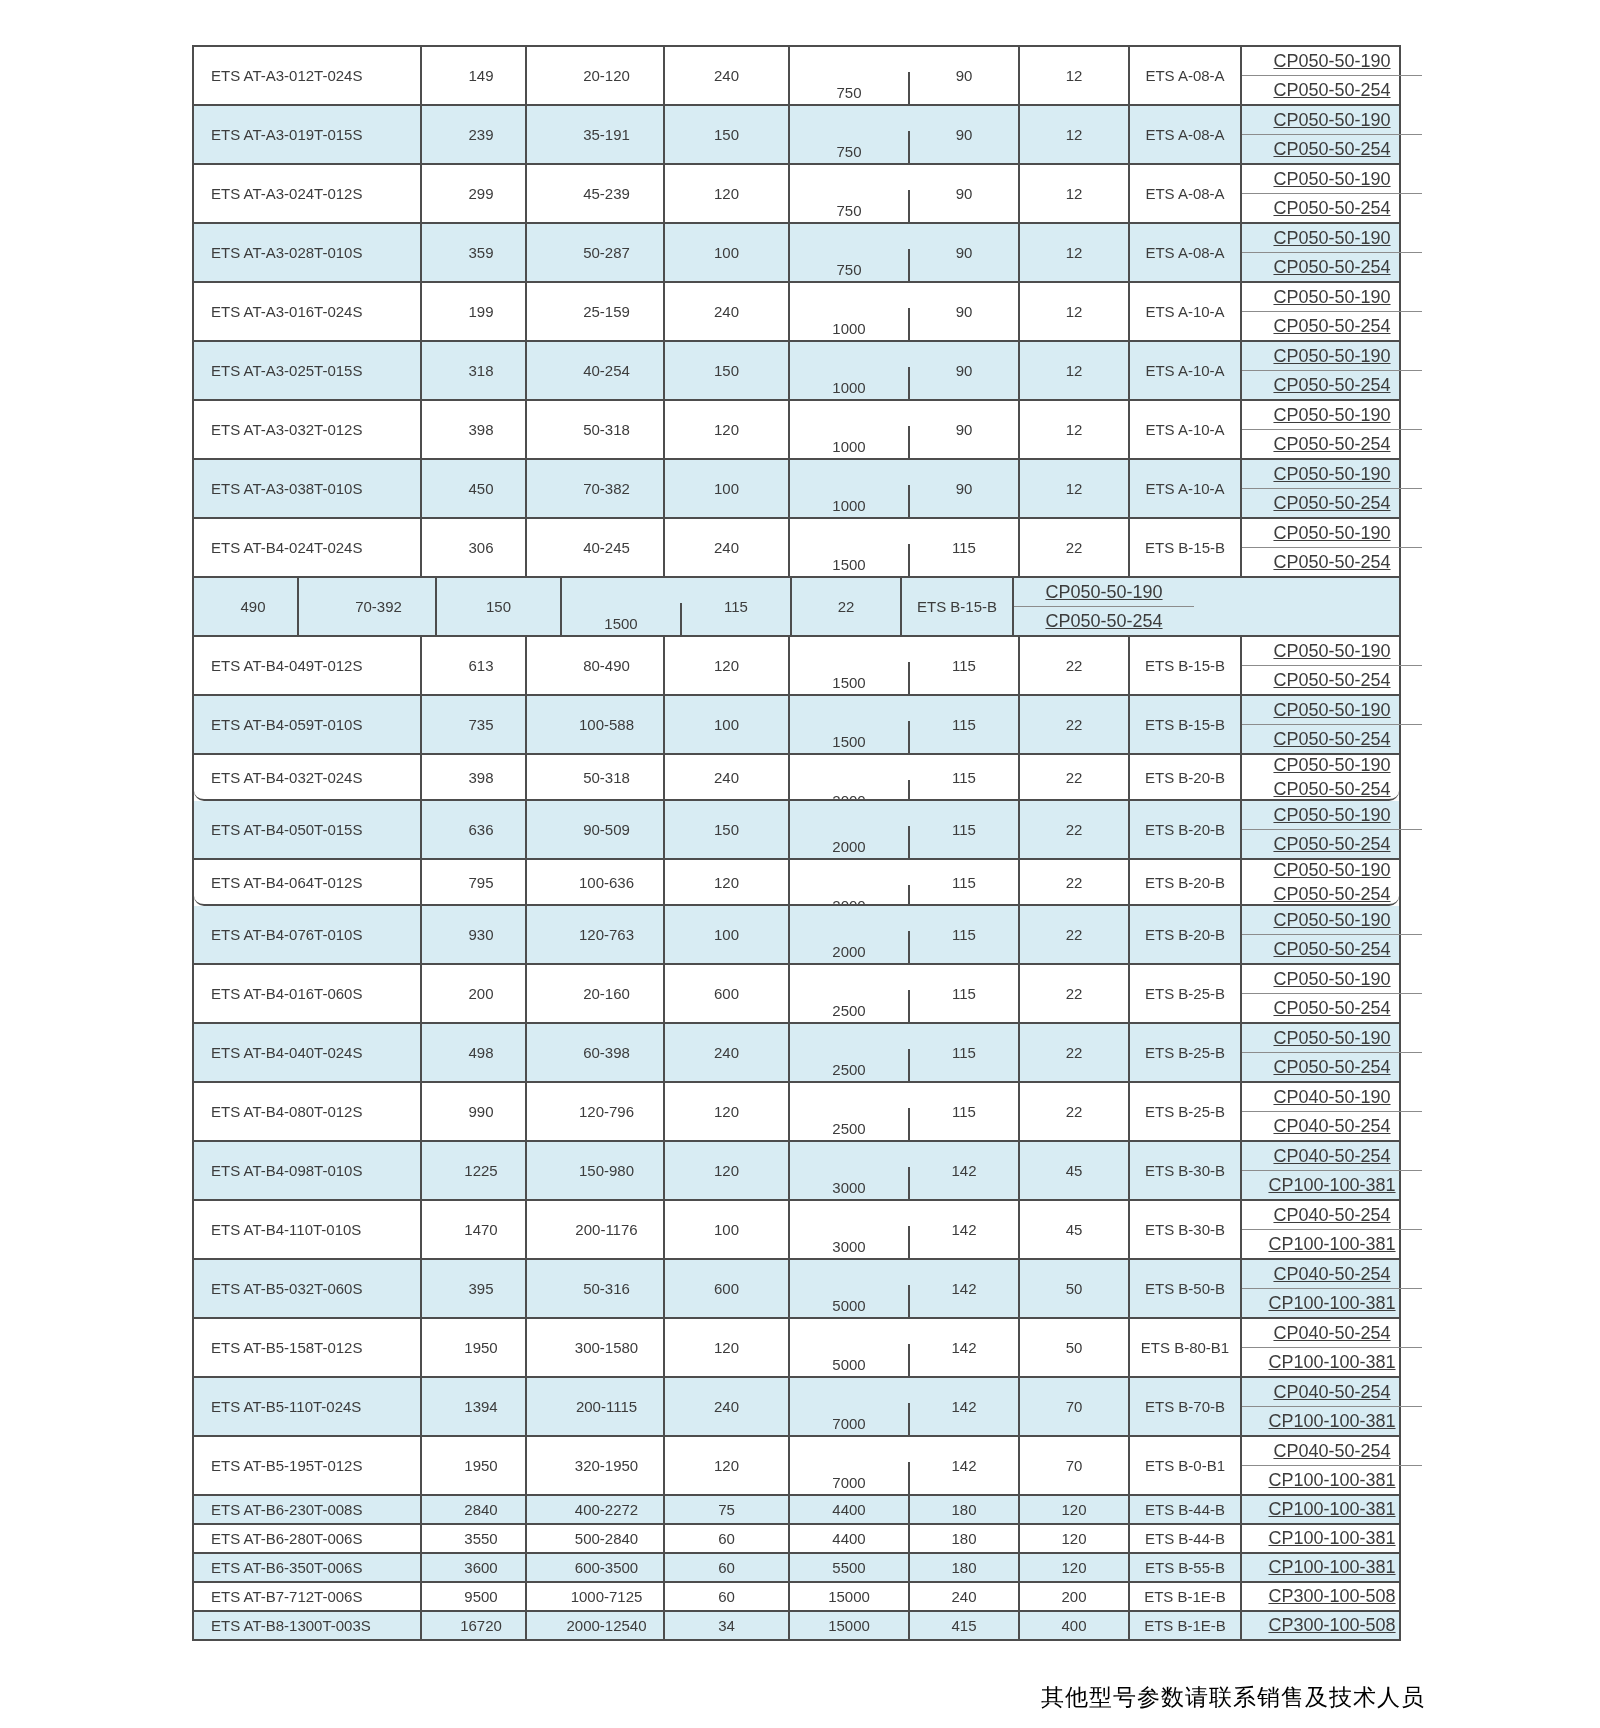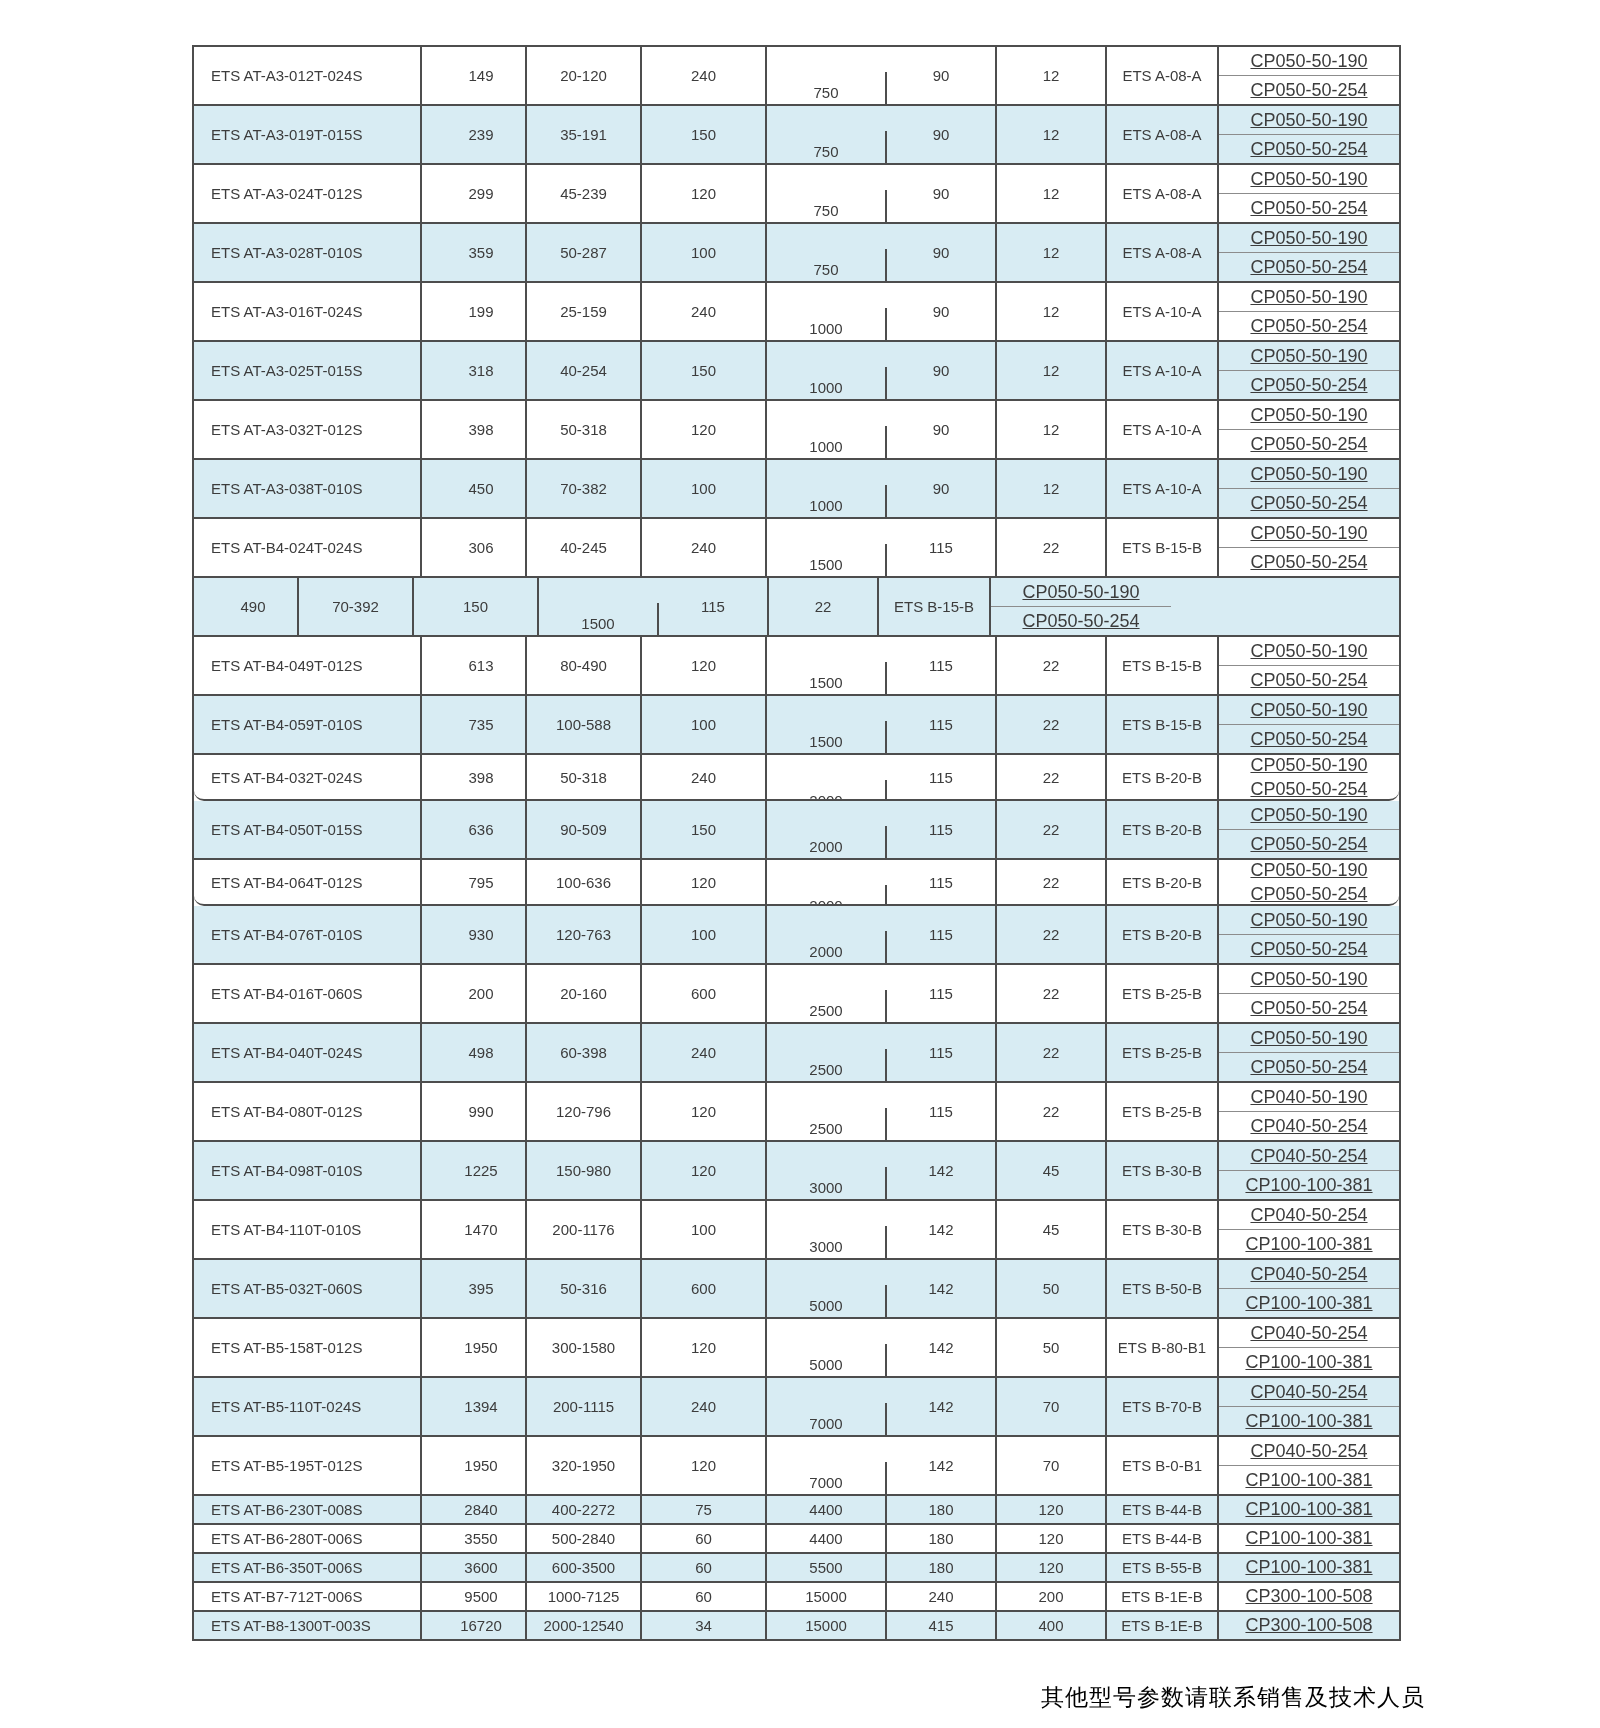--- a/index.html
+++ b/index.html
@@ -42,21 +42,21 @@
     align-items:center;
     justify-content:center;
     box-sizing:border-box;
     border-right:2px solid var(--bd);
     font-size:15px;
     overflow:hidden;
   }
   .cell:last-child{border-right:none;}
   .col-1{flex:0 0 228px;}
   .col-2{flex:0 0 105px;padding-left:15px;}
-  .col-3{flex:0 0 115px;}
+  .col-3{flex:0 0 115px;margin-left:23px;}
   .col-4{flex:0 0 125px;}
   .col-5{flex:0 0 120px;}
   .col-6{flex:0 0 110px;}
   .col-7{flex:0 0 110px;}
   .col-8{flex:0 0 112px;}
   .col-9{flex:0 0 180px;}
   .cell.left{
     justify-content:flex-start;
     padding-left:17px;
   }

